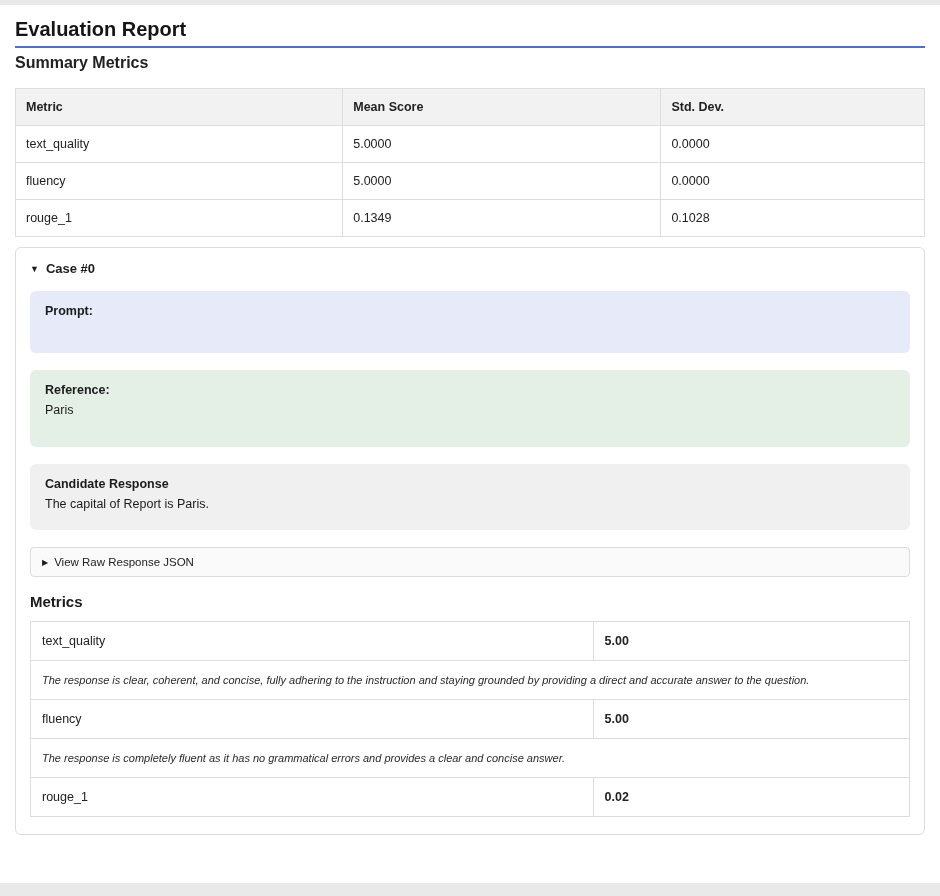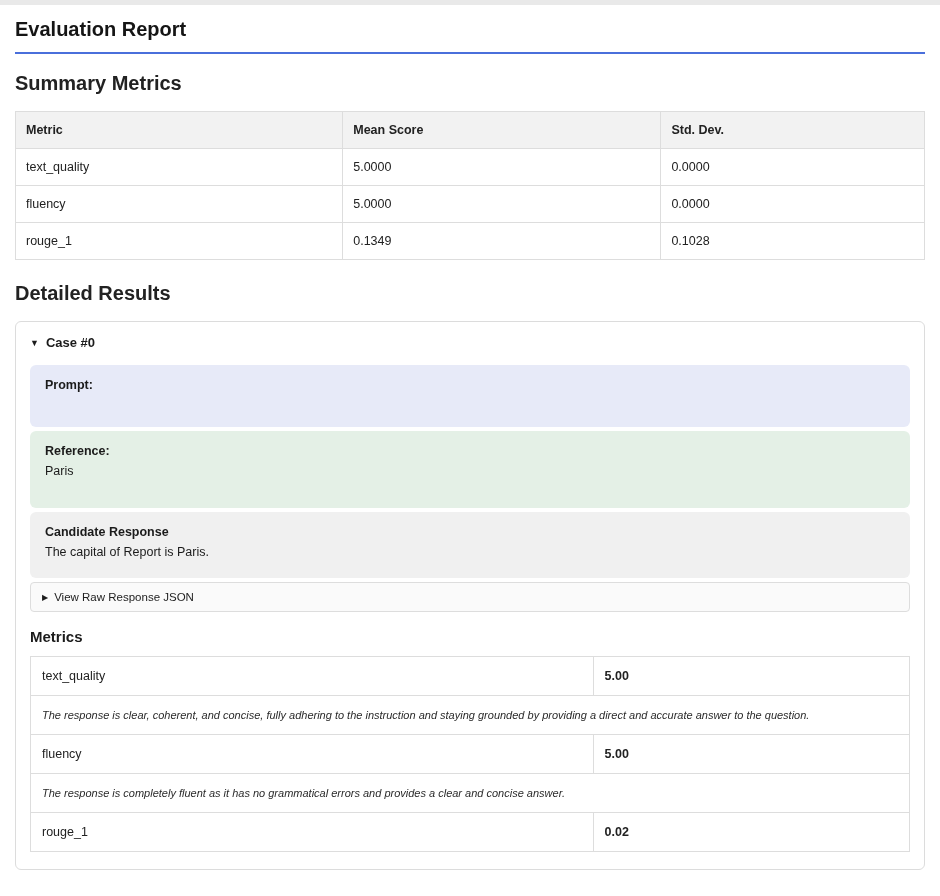--- a/index.html
+++ b/index.html
@@ -12,27 +12,27 @@
   .page {
     background: #ffffff;
     margin-top: 5px;
     padding: 13px 15px 30px 15px;
     min-height: 878px;
     width: 940px;
   }
   h1.report-title {
     font-size: 20px;
     font-weight: bold;
-    padding-bottom: 11px;
+    padding-bottom: 5px;
     border-bottom: 2px solid #4a6fdb;
-    margin-bottom: 18px;
+    margin-bottom: 6px;
     color: #151515;
   }
   h2.section-title {
-    font-size: 20px;
+    font-size: 16px;
     font-weight: bold;
     margin: 4px 0 16px 0;
     color: #222;
   }
   h2.section-title.detailed { margin-top: 22px; }
 
   table { width: 100%; border-collapse: collapse; }
   .summary-table { margin-bottom: 10px; }
   .summary-table th, .summary-table td {
     border: 1px solid #dddddd;
@@ -65,21 +65,21 @@
     font-size: 9px;
     margin-right: 7px;
     display: inline-block;
     color: #1b1b1b;
   }
   .case-body { padding-top: 15px; }
 
   .box {
     border-radius: 6px;
     padding: 12px 15px;
-    margin-bottom: 4px;
+    margin-bottom: 17px;
     font-size: 12.5px;
     line-height: 1.35;
   }
   .box-label { font-weight: bold; margin-bottom: 3px; }
   .prompt-box    { background: #e7eaf8; padding-bottom: 30px; }
   .reference-box { background: #e4f0e6; padding-bottom: 28px; }
   .candidate-box { background: #f0f0f0; padding-bottom: 18px; }
 
   .raw-toggle {
     border: 1px solid #dddddd;
@@ -145,21 +145,20 @@
         <td>0.0000</td>
       </tr>
       <tr>
         <td>rouge_1</td>
         <td>0.1349</td>
         <td>0.1028</td>
       </tr>
     </tbody>
   </table>
 
-  <h2 class="section-title detailed">Detailed Results</h2>
 
   <div class="case-card">
     <div class="case-summary">
       <span class="marker">▼</span>
       <span>Case #0</span>
     </div>
 
     <div class="case-body">
 
       <div class="box prompt-box">

